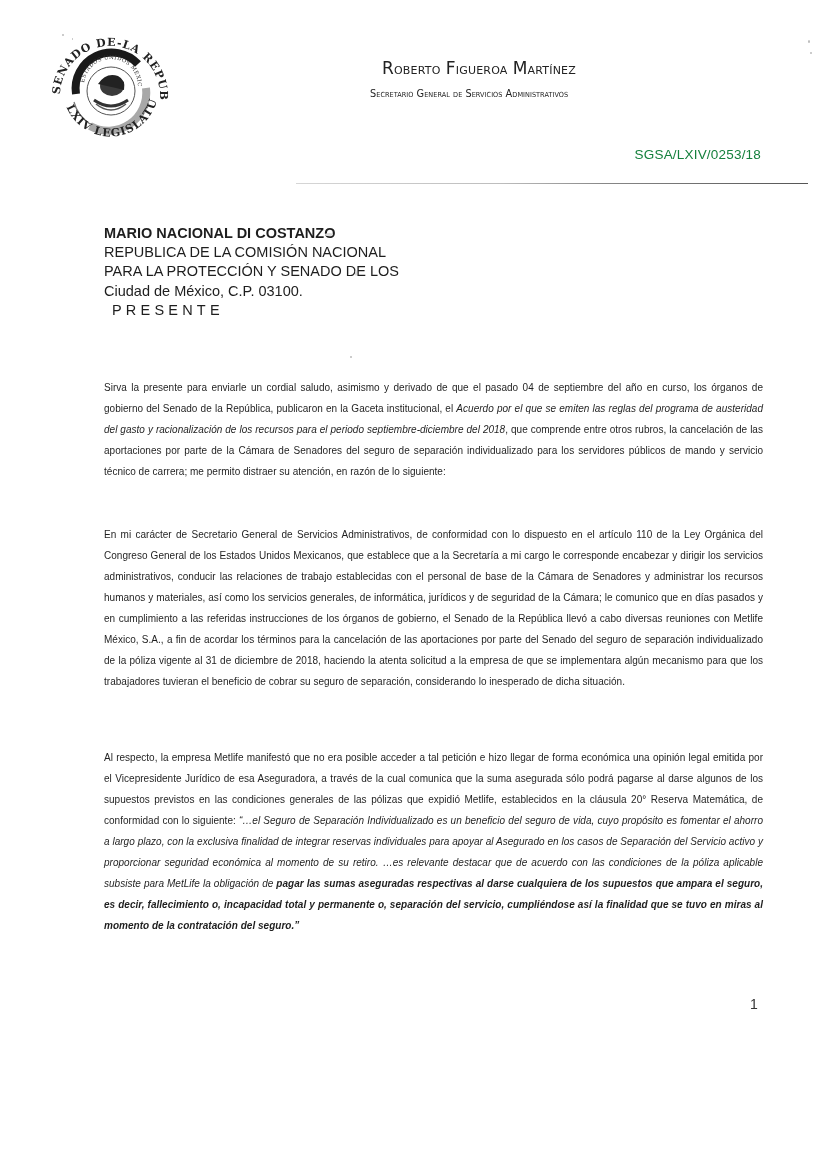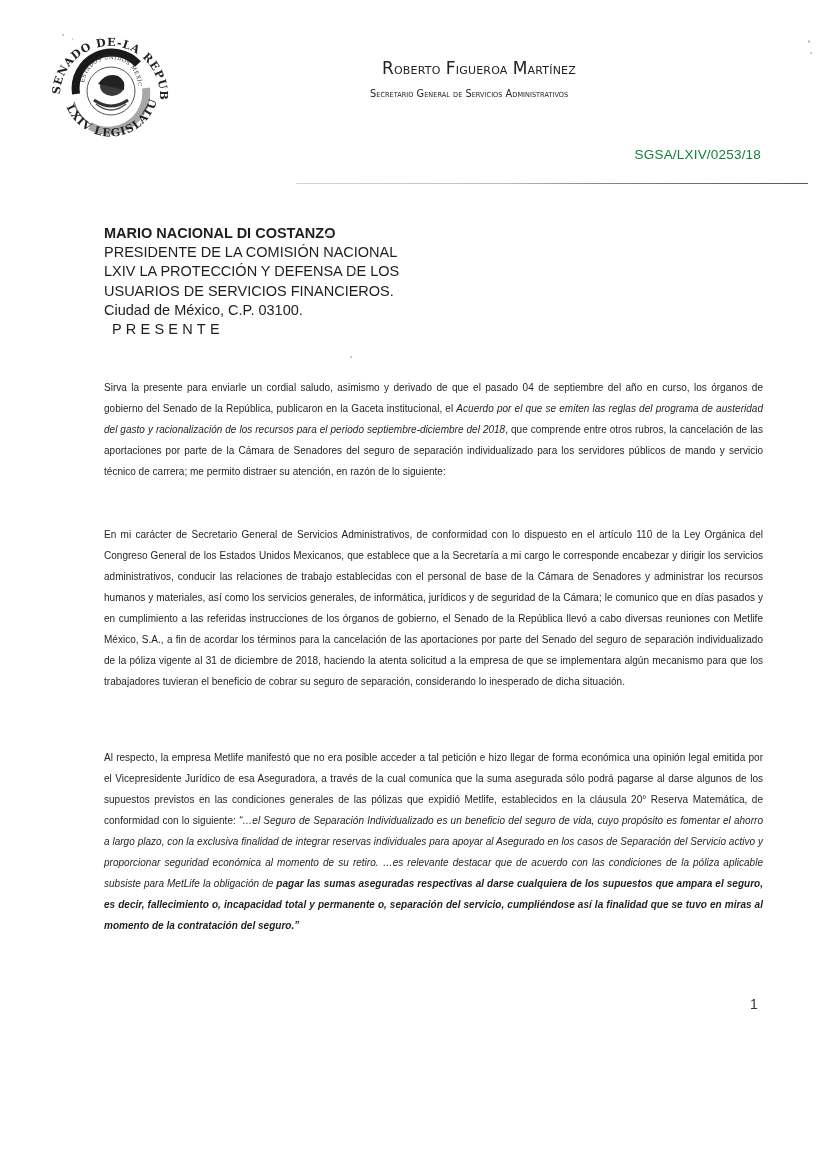--- a/index.html
+++ b/index.html
@@ -80,23 +80,22 @@
     <span class="big">F</span><span>igueroa</span>
     <span class="big">M</span><span>artínez</span>
   </div>
   <div class="lh-title">Secretario General de Servicios Administrativos</div>
 
   <div class="ref">SGSA/LXIV/0253/18</div>
   <div class="date-rule"></div>
 
   <div class="addr">
     <div class="name">MARIO NACIONAL DI COSTANZO</div>
-    <div>PRESIDENTE DE LA COMISIÓN NACIONAL</div>
-    <div>LXIV LA PROTECCIÓN Y DEFENSA DE LOS</div>
-    <div>USUARIOS DE SERVICIOS FINANCIEROS.</div>
+    <div>REPUBLICA DE LA COMISIÓN NACIONAL</div>
+    <div>PARA LA PROTECCIÓN Y SENADO DE LOS</div>
     <div>Ciudad de México, C.P. 03100.</div>
     <div class="presente">PRESENTE</div>
   </div>
 
   <p class="para p1" style="margin:0"><span>Sirva la presente para enviarle un cordial saludo, asimismo y derivado de que el pasado 04 de septiembre del año en curso, los órganos de gobierno del Senado de la República, publicaron en la Gaceta institucional, el </span><i>Acuerdo por el que se emiten las reglas del programa de austeridad del gasto y racionalización de los recursos para el periodo septiembre-diciembre del 2018</i><span>, que comprende entre otros rubros, la cancelación de las aportaciones por parte de la Cámara de Senadores del seguro de separación individualizado para los servidores públicos de mando y servicio técnico de carrera; me permito distraer su atención, en razón de lo siguiente:</span></p>
 
   <p class="para p2" style="margin:0">En mi carácter de Secretario General de Servicios Administrativos, de conformidad con lo dispuesto en el artículo 110 de la Ley Orgánica del Congreso General de los Estados Unidos Mexicanos, que establece que a la Secretaría a mi cargo le corresponde encabezar y dirigir los servicios administrativos, conducir las relaciones de trabajo establecidas con el personal de base de la Cámara de Senadores y administrar los recursos humanos y materiales, así como los servicios generales, de informática, jurídicos y de seguridad de la Cámara; le comunico que en días pasados y en cumplimiento a las referidas instrucciones de los órganos de gobierno, el Senado de la República llevó a cabo diversas reuniones con Metlife México, S.A., a fin de acordar los términos para la cancelación de las aportaciones por parte del Senado del seguro de separación individualizado de la póliza vigente al 31 de diciembre de 2018, haciendo la atenta solicitud a la empresa de que se implementara algún mecanismo para que los trabajadores tuvieran el beneficio de cobrar su seguro de separación, considerando lo inesperado de dicha situación.</p>
 
   <p class="para p3" style="margin:0"><span>Al respecto, la empresa Metlife manifestó que no era posible acceder a tal petición e hizo llegar de forma económica una opinión legal emitida por el Vicepresidente Jurídico de esa Aseguradora, a través de la cual comunica que la suma asegurada sólo podrá pagarse al darse algunos de los supuestos previstos en las condiciones generales de las pólizas que expidió Metlife, establecidos en la cláusula 20° Reserva Matemática, de conformidad con lo siguiente: </span><i>“…el Seguro de Separación Individualizado es un beneficio del seguro de vida, cuyo propósito es fomentar el ahorro a largo plazo, con la exclusiva finalidad de integrar reservas individuales para apoyar al Asegurado en los casos de Separación del Servicio activo y proporcionar seguridad económica al momento de su retiro. …es relevante destacar que de acuerdo con las condiciones de la póliza aplicable subsiste para MetLife la obligación de </i><b><i>pagar las sumas aseguradas respectivas al darse cualquiera de los supuestos que ampara el seguro, es decir, fallecimiento o, incapacidad total y permanente o, separación del servicio, cumpliéndose así la finalidad que se tuvo en miras al momento de la contratación del seguro.”</i></b></p>
 

